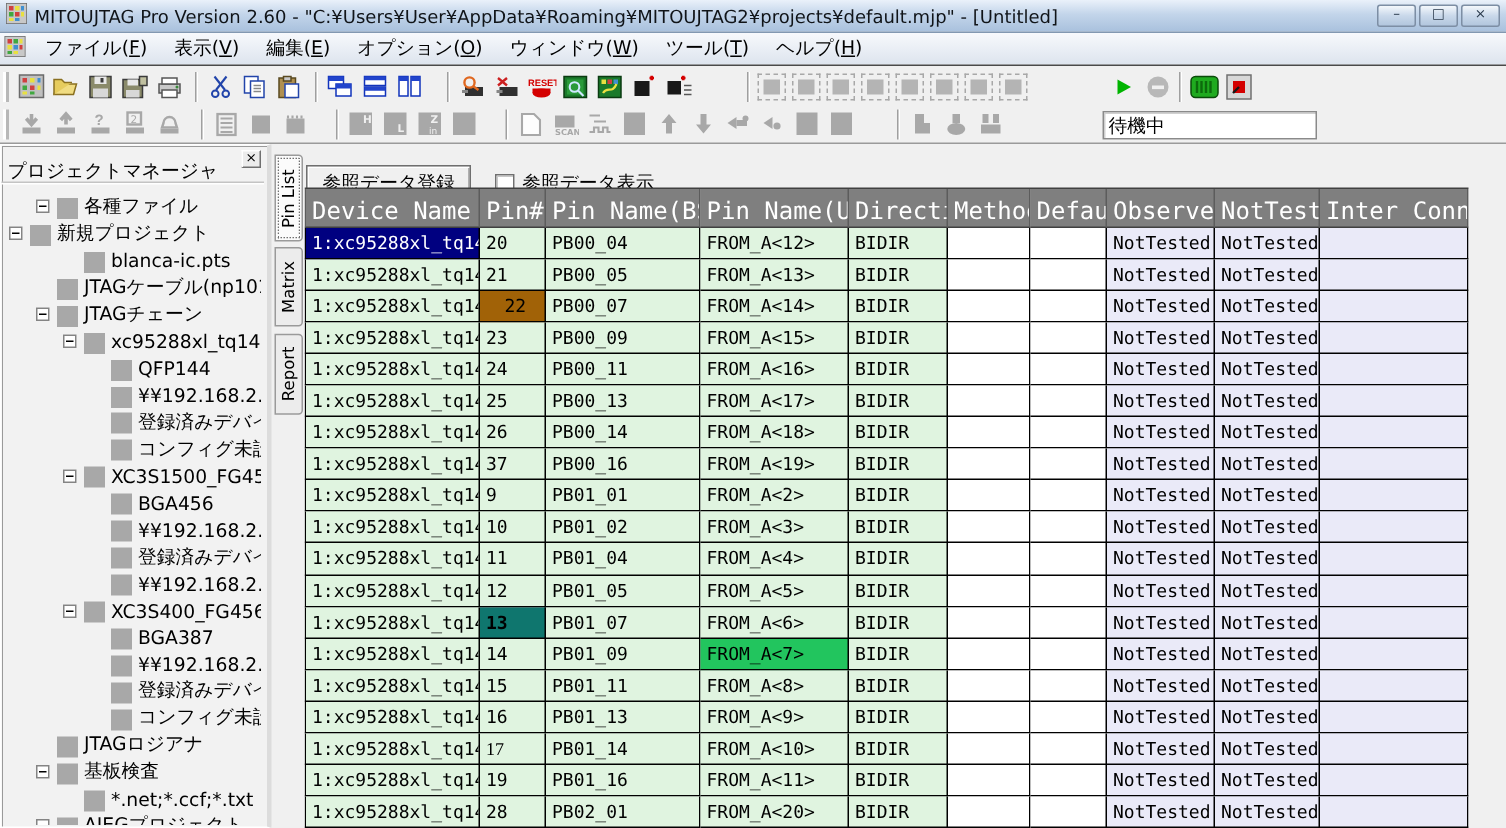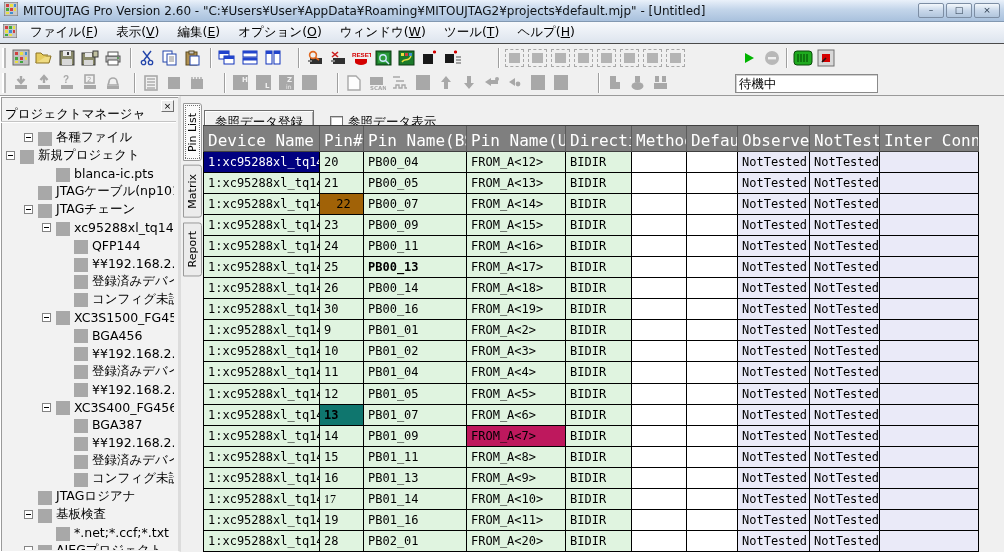--- a/index.html
+++ b/index.html
@@ -934,21 +934,21 @@
             <div class="dc" style="width: 66px; background: rgb(224, 244, 224);">BIDIR</div>
             <div class="dc" style="width: 55px; background: rgb(255, 255, 255);"></div>
             <div class="dc" style="width: 51px; background: rgb(255, 255, 255);"></div>
             <div class="dc" style="width: 72px; background: rgb(234, 234, 248);">NotTested</div>
             <div class="dc" style="width: 70px; background: rgb(234, 234, 248);">NotTested</div>
             <div class="dc" style="width: 99px; background: rgb(234, 234, 248);"></div>
           </div>
           <div class="grow">
             <div class="dc first" style="width: 117px; background: rgb(224, 244, 224);">1:xc95288xl_tq144</div>
             <div class="dc" style="width: 44px; background: rgb(224, 244, 224);">25</div>
-            <div class="dc" style="width: 103px; background: rgb(224, 244, 224); font-weight: bold;">PB00_13</div>
+            <div class="dc" style="width: 103px; background: rgb(224, 244, 224);">PB00_13</div>
             <div class="dc" style="width: 99px; background: rgb(224, 244, 224);">FROM_A&lt;17&gt;</div>
             <div class="dc" style="width: 66px; background: rgb(224, 244, 224);">BIDIR</div>
             <div class="dc" style="width: 55px; background: rgb(255, 255, 255);"></div>
             <div class="dc" style="width: 51px; background: rgb(255, 255, 255);"></div>
             <div class="dc" style="width: 72px; background: rgb(234, 234, 248);">NotTested</div>
             <div class="dc" style="width: 70px; background: rgb(234, 234, 248);">NotTested</div>
             <div class="dc" style="width: 99px; background: rgb(234, 234, 248);"></div>
           </div>
           <div class="grow">
             <div class="dc first" style="width: 117px; background: rgb(224, 244, 224);">1:xc95288xl_tq144</div>
@@ -957,21 +957,21 @@
             <div class="dc" style="width: 99px; background: rgb(224, 244, 224);">FROM_A&lt;18&gt;</div>
             <div class="dc" style="width: 66px; background: rgb(224, 244, 224);">BIDIR</div>
             <div class="dc" style="width: 55px; background: rgb(255, 255, 255);"></div>
             <div class="dc" style="width: 51px; background: rgb(255, 255, 255);"></div>
             <div class="dc" style="width: 72px; background: rgb(234, 234, 248);">NotTested</div>
             <div class="dc" style="width: 70px; background: rgb(234, 234, 248);">NotTested</div>
             <div class="dc" style="width: 99px; background: rgb(234, 234, 248);"></div>
           </div>
           <div class="grow">
             <div class="dc first" style="width: 117px; background: rgb(224, 244, 224);">1:xc95288xl_tq144</div>
-            <div class="dc" style="width: 44px; background: rgb(224, 244, 224);">30</div>
+            <div class="dc" style="width: 44px; background: rgb(224, 244, 224);">37</div>
             <div class="dc" style="width: 103px; background: rgb(224, 244, 224);">PB00_16</div>
             <div class="dc" style="width: 99px; background: rgb(224, 244, 224);">FROM_A&lt;19&gt;</div>
             <div class="dc" style="width: 66px; background: rgb(224, 244, 224);">BIDIR</div>
             <div class="dc" style="width: 55px; background: rgb(255, 255, 255);"></div>
             <div class="dc" style="width: 51px; background: rgb(255, 255, 255);"></div>
             <div class="dc" style="width: 72px; background: rgb(234, 234, 248);">NotTested</div>
             <div class="dc" style="width: 70px; background: rgb(234, 234, 248);">NotTested</div>
             <div class="dc" style="width: 99px; background: rgb(234, 234, 248);"></div>
           </div>
           <div class="grow">
@@ -1031,21 +1031,21 @@
             <div class="dc" style="width: 55px; background: rgb(255, 255, 255);"></div>
             <div class="dc" style="width: 51px; background: rgb(255, 255, 255);"></div>
             <div class="dc" style="width: 72px; background: rgb(234, 234, 248);">NotTested</div>
             <div class="dc" style="width: 70px; background: rgb(234, 234, 248);">NotTested</div>
             <div class="dc" style="width: 99px; background: rgb(234, 234, 248);"></div>
           </div>
           <div class="grow">
             <div class="dc first" style="width: 117px; background: rgb(224, 244, 224);">1:xc95288xl_tq144</div>
             <div class="dc" style="width: 44px; background: rgb(224, 244, 224);">14</div>
             <div class="dc" style="width: 103px; background: rgb(224, 244, 224);">PB01_09</div>
-            <div class="dc" style="width: 99px; background: #be185d;">FROM_A&lt;7&gt;</div>
+            <div class="dc" style="width: 99px; background: #22c55e;">FROM_A&lt;7&gt;</div>
             <div class="dc" style="width: 66px; background: rgb(224, 244, 224);">BIDIR</div>
             <div class="dc" style="width: 55px; background: rgb(255, 255, 255);"></div>
             <div class="dc" style="width: 51px; background: rgb(255, 255, 255);"></div>
             <div class="dc" style="width: 72px; background: rgb(234, 234, 248);">NotTested</div>
             <div class="dc" style="width: 70px; background: rgb(234, 234, 248);">NotTested</div>
             <div class="dc" style="width: 99px; background: rgb(234, 234, 248);"></div>
           </div>
           <div class="grow">
             <div class="dc first" style="width: 117px; background: rgb(224, 244, 224);">1:xc95288xl_tq144</div>
             <div class="dc" style="width: 44px; background: rgb(224, 244, 224);">15</div>

